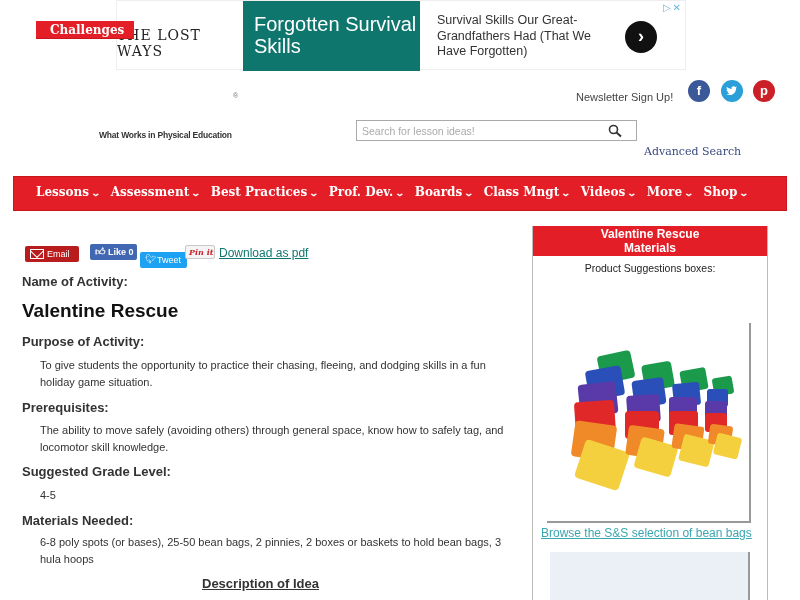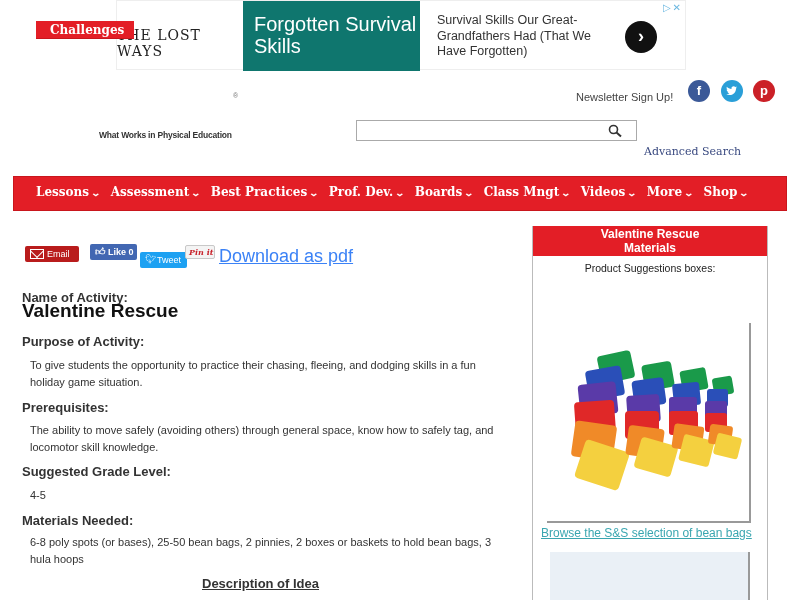--- a/index.html
+++ b/index.html
@@ -43,27 +43,27 @@
   
   .share { position: absolute; font-size: 9px; color: #fff; border-radius: 2px; }
   .btn-email { left: 25px; top: 246px; width: 54px; height: 16px; background: #b91c1c; padding: 3px 0 0 22px; }
   .btn-email .mail-icon { position: absolute; left: 5px; top: 3px; width: 14px; height: 10px; border: 1px solid #fff; }
   .btn-email .mail-icon:after { content: ""; position: absolute; left: 1px; top: -4px; width: 9px; height: 9px; border-right: 1px solid #fff; border-bottom: 1px solid #fff; transform: rotate(45deg); }
   .btn-like { left: 90px; top: 244px; width: 47px; height: 16px; background: #4267b2; padding: 3px 0 0 18px; font-weight: bold; }
   .btn-like .thumb-icon { position: absolute; left: 5px; top: 2px; font-size: 10px; }
   .btn-tweet { left: 140px; top: 252px; width: 47px; height: 16px; background: #1da1f2; padding: 3px 0 0 17px; }
   .btn-tweet .bird-icon { position: absolute; left: 5px; top: 2px; font-size: 9px; }
   .btn-pin { left: 185px; top: 245px; width: 30px; height: 14px; background: #f4f4f4; border: 1px solid #c8c8c8; color: #c8232c; font-style: italic; font-weight: bold; font-family: "DejaVu Serif", serif; font-size: 8px; padding: 1px 0 0 3px; }
-  .download { position: absolute; left: 219px; top: 246px; font-size: 18px; color: #3b82f6; text-decoration: underline; }
+  .download { position: absolute; left: 219px; top: 246px; font-size: 12px; color: #0f766e; text-decoration: underline; }
 
   
   .main { position: absolute; left: 22px; top: 274px; width: 480px; }
   .h-label { position: absolute; left: 0; font-size: 13px; font-weight: bold; color: #333; }
   .h-title { position: absolute; left: 0; font-size: 19px; font-weight: bold; color: #111; }
-  .p-text { position: absolute; left: 8px; width: 480px; font-size: 11px; line-height: 17px; color: #333; }
+  .p-text { position: absolute; left: 18px; width: 480px; font-size: 11px; line-height: 17px; color: #333; }
   .desc-head { position: absolute; left: 180px; font-size: 13px; font-weight: bold; color: #333; text-decoration: underline; }
 
   
   .sidebar { position: absolute; left: 532px; top: 226px; width: 236px; height: 380px; border-left: 1px solid #bbb; border-right: 1px solid #bbb; background: #fff; }
   .sb-head { height: 30px; background: #e31e26; color: #fff; text-align: center; font-size: 12px; font-weight: bold; line-height: 14px; padding-top: 1px; }
   .sb-sugg { text-align: center; font-size: 10.5px; color: #222; margin-top: 6px; }
   .sns-logo { position: absolute; left: 22px; top: 52px; width: 195px; height: 32px; }
   .sns-s { position: absolute; left: 0; top: -2px; font-family: "DejaVu Sans", sans-serif; font-weight: bold; font-size: 27px; color: #d31f2a; letter-spacing: -3px; }
   .sns-word { position: absolute; left: 58px; top: -1px; font-family: "DejaVu Serif", serif; font-weight: bold; font-size: 22px; color: #d31f2a; letter-spacing: -0.5px; }
   .sns-tag { position: absolute; left: 60px; top: 24px; font-size: 7px; font-style: italic; font-weight: bold; color: #38a9a0; }
@@ -92,20 +92,21 @@
 <a class="newsletter">Newsletter Sign Up!</a>
 <div class="social fb">f</div>
 <div class="social tw">
   <svg width="22" height="22" viewBox="0 0 22 22">
       <path d="M16 7.5c-.4.2-.9.3-1.3.4.5-.3.8-.7 1-1.3-.4.3-.9.4-1.4.5a2.2 2.2 0 0 0-3.8 2C8.6 9 7 8.1 5.9 6.8c-.6 1-.3 2.3.7 3-.4 0-.7-.1-1-.3 0 1.1.8 2 1.8 2.2-.3.1-.7.1-1 0 .3.9 1.1 1.5 2.1 1.5A4.4 4.4 0 0 1 5.3 14c1 .6 2.1 1 3.4 1 4.1 0 6.4-3.5 6.3-6.6.4-.3.8-.6 1-1z" fill="#fff"></path>
     </svg>
 </div>
 <div class="social pi">p</div>
 
 <div class="search">
+  <input type="text" placeholder="Search for lesson ideas!" style="">
   <svg class="search-icon" viewBox="0 0 14 14">
     <circle cx="5.5" cy="5.5" r="4" fill="none" stroke="#333" stroke-width="1.6"></circle>
     <line x1="8.5" y1="8.5" x2="13" y2="12.5" stroke="#333" stroke-width="2"></line>
   </svg>
 </div>
 <a class="adv-search">Advanced Search</a>
 
 <div class="nav">
   <div class="nav-row">
     <span class="nav-item"><span>Lessons</span><span class="chev">⌄</span></span>
@@ -130,21 +131,21 @@
   <span>Like 0</span>
 </div>
 <div class="share btn-tweet">
   <span class="bird-icon">🐦︎</span>
   <span>Tweet</span>
 </div>
 <div class="share btn-pin">Pin it</div>
 <a class="download">Download as pdf</a>
 
 <div class="main">
-  <div class="h-label" style="top:16px">Name of Activity:</div>
+  <div class="h-label" style="top:0">Name of Activity:</div>
   <div class="h-title" style="top:26px">Valentine Rescue</div>
   <div class="h-label" style="top:60px">Purpose of Activity:</div>
   <div class="p-text" style="top:83px">To give students the opportunity to practice their chasing, fleeing, and dodging skills in a fun holiday game situation.</div>
   <div class="h-label" style="top:126px">Prerequisites:</div>
   <div class="p-text" style="top:148px">The ability to move safely (avoiding others) through general space, know how to safely tag, and locomotor skill knowledge.</div>
   <div class="h-label" style="top:190px">Suggested Grade Level:</div>
   <div class="p-text" style="top:213px">4-5</div>
   <div class="h-label" style="top:239px">Materials Needed:</div>
   <div class="p-text" style="top:260px">6-8 poly spots (or bases), 25-50 bean bags, 2 pinnies, 2 boxes or baskets to hold bean bags, 3 hula hoops</div>
   <div class="desc-head" style="top:302px">Description of Idea</div>

